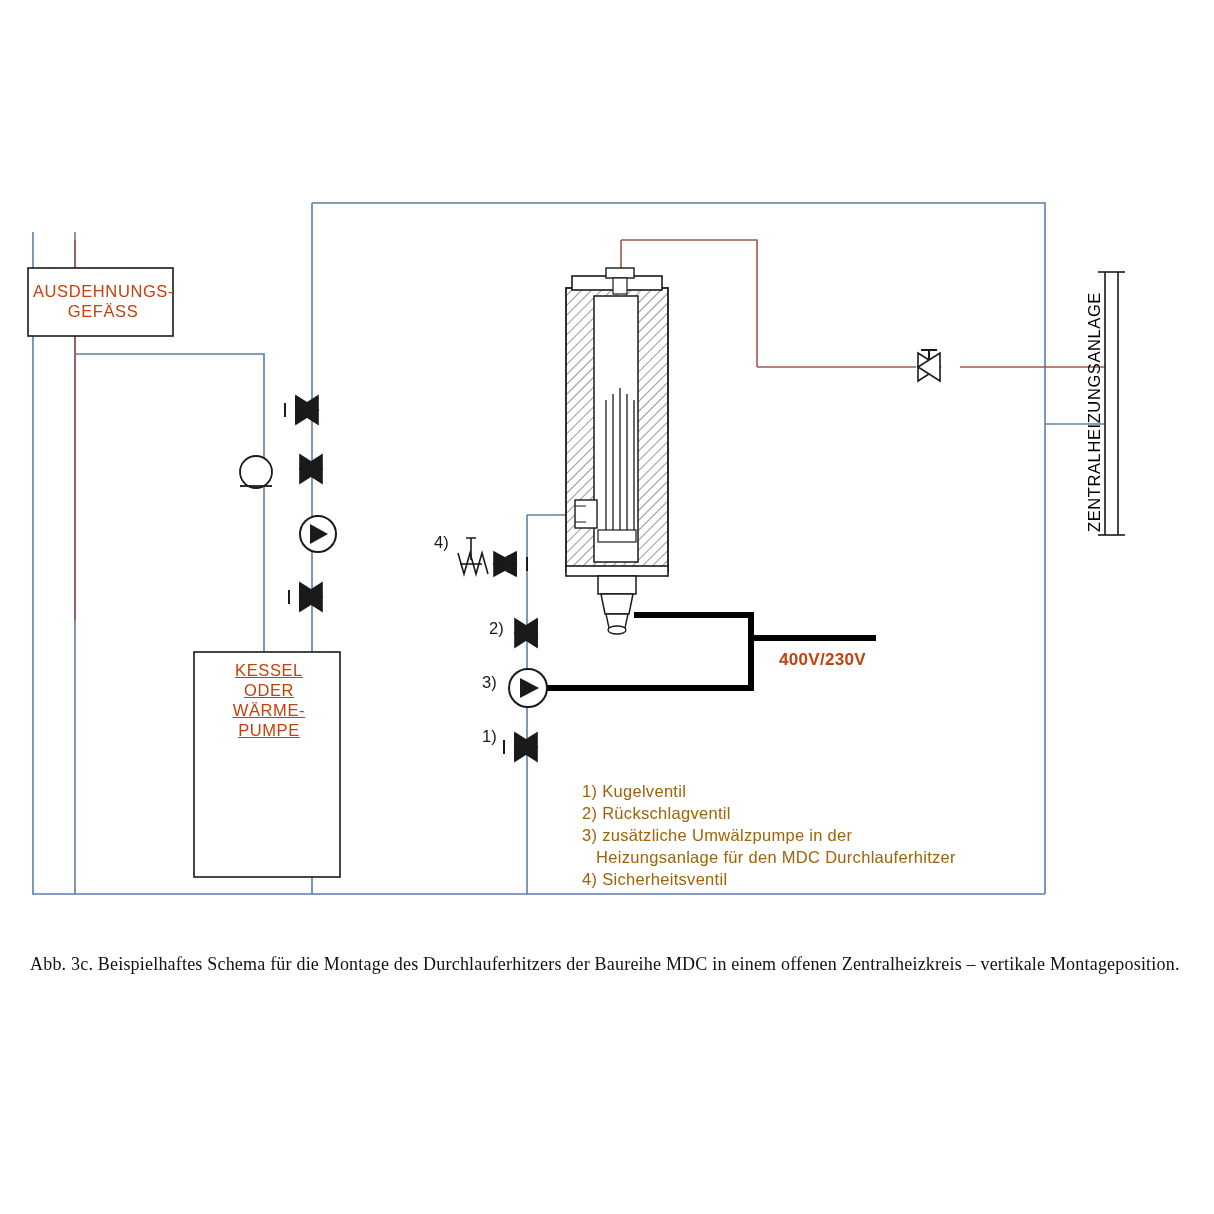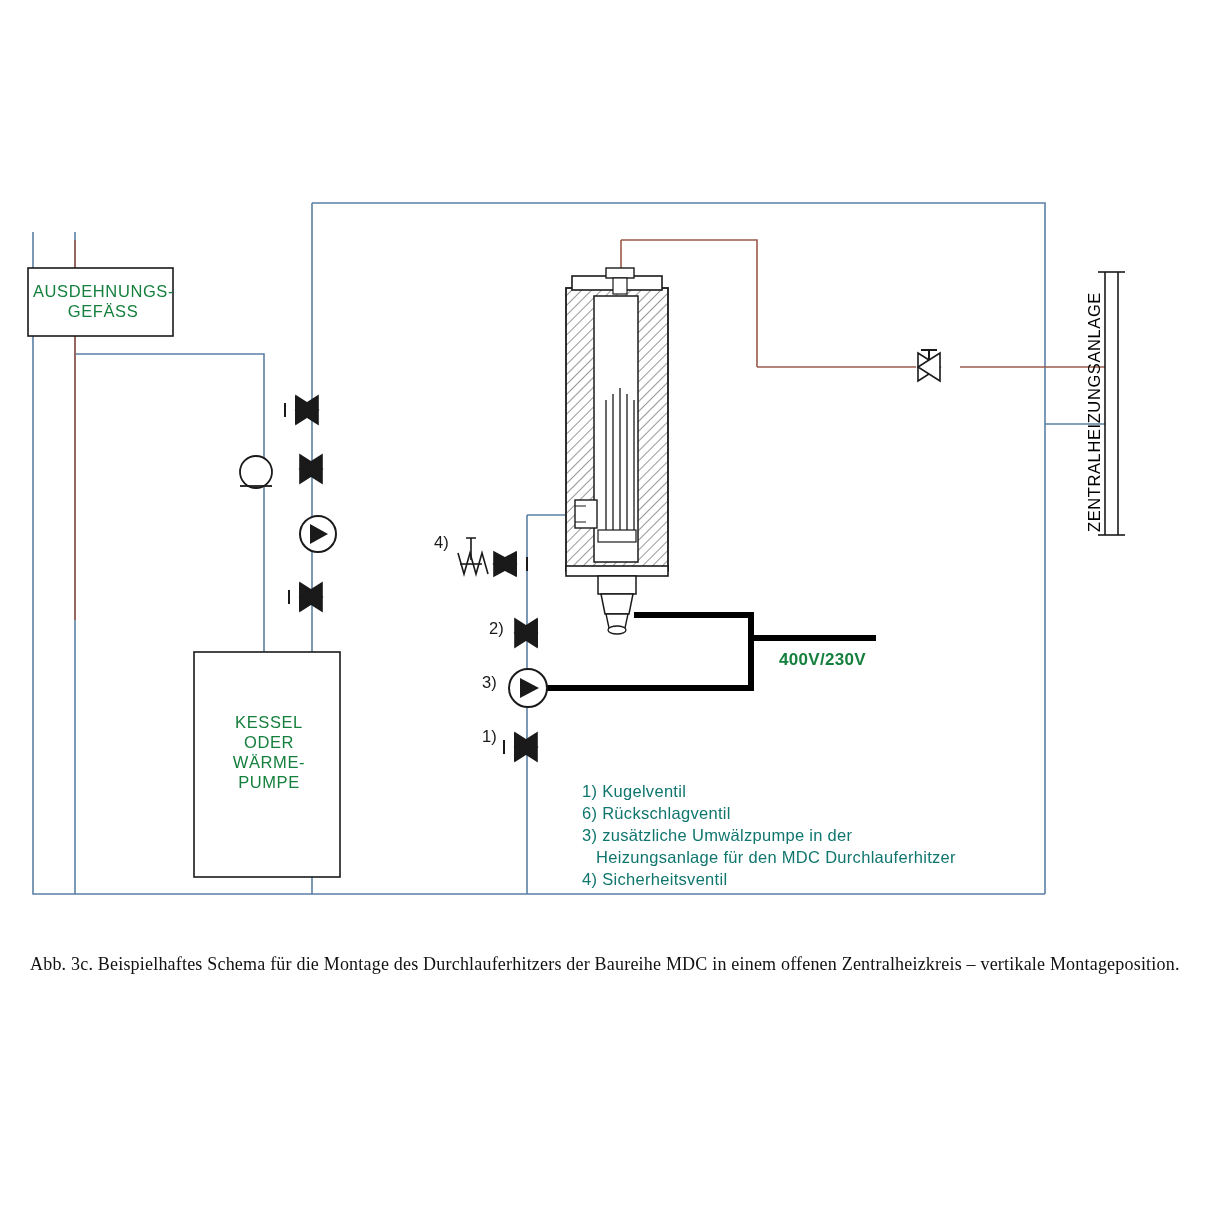--- a/index.html
+++ b/index.html
@@ -23,21 +23,21 @@
   svg#schema {
     position: absolute;
     left: 0;
     top: 0;
     width: 1214px;
     height: 1214px;
   }
   .lbl {
     position: absolute;
     font-family: "Liberation Sans", sans-serif;
-    color: #15803d;
+    color: #c2410c;
     white-space: pre;
     line-height: 1.22;
   }
   .caption {
     position: absolute;
     left: 30px;
     top: 952px;
     width: 1160px;
     font-family: "Liberation Serif", serif;
     font-size: 18px;
@@ -48,25 +48,26 @@
   .vessel-label {
     left: 33px;
     top: 281px;
     width: 140px;
     text-align: center;
     font-size: 16.5px;
     letter-spacing: 0.6px;
   }
   .boiler-label {
     left: 196px;
-    top: 712px;
+    top: 660px;
     width: 146px;
     text-align: center;
     font-size: 16.5px;
     letter-spacing: 0.6px;
+    text-decoration: underline;
   }
   .zh-label {
     position: absolute;
     left: 1085px;
     top: 262px;
     width: 270px;
     font-size: 16.5px;
     letter-spacing: 0.6px;
     transform-origin: 0 0;
     transform: rotate(-90deg) translate(-270px, 0);
@@ -77,21 +78,21 @@
     font-size: 17px;
     font-weight: bold;
     letter-spacing: 0.3px;
     margin-top: 28px;
   }
   .legend {
     position: absolute;
     left: 582px;
     top: 781px;
     font-size: 16.5px;
-    color: #0f766e;
+    color: #a16207;
     line-height: 1.33;
     letter-spacing: 0.3px;
   }
   .legend div { white-space: pre; }
   .legend .indent { padding-left: 14px; }
   .tag {
     position: absolute;
     font-size: 16.5px;
     color: #1a1a1a;
   }
@@ -265,20 +266,20 @@
   <div class="zh-label">ZENTRALHEIZUNGSANLAGE</div>
   <div class="lbl volt-label">400V/230V</div>
 
   <div class="tag tag1">1)</div>
   <div class="tag tag2">2)</div>
   <div class="tag tag3">3)</div>
   <div class="tag tag4">4)</div>
 
   <div class="legend">
     <div>1) Kugelventil</div>
-    <div>6) Rückschlagventil</div>
+    <div>2) Rückschlagventil</div>
     <div>3) zusätzliche Umwälzpumpe in der</div>
     <div class="indent">Heizungsanlage für den MDC Durchlauferhitzer</div>
     <div>4) Sicherheitsventil</div>
   </div>
 
   <div class="caption">Abb. 3c. Beispielhaftes Schema für die Montage des Durchlauferhitzers der Baureihe MDC in einem offenen Zentralheizkreis – vertikale Montageposition.</div>
 </div>
 
 </body></html>

